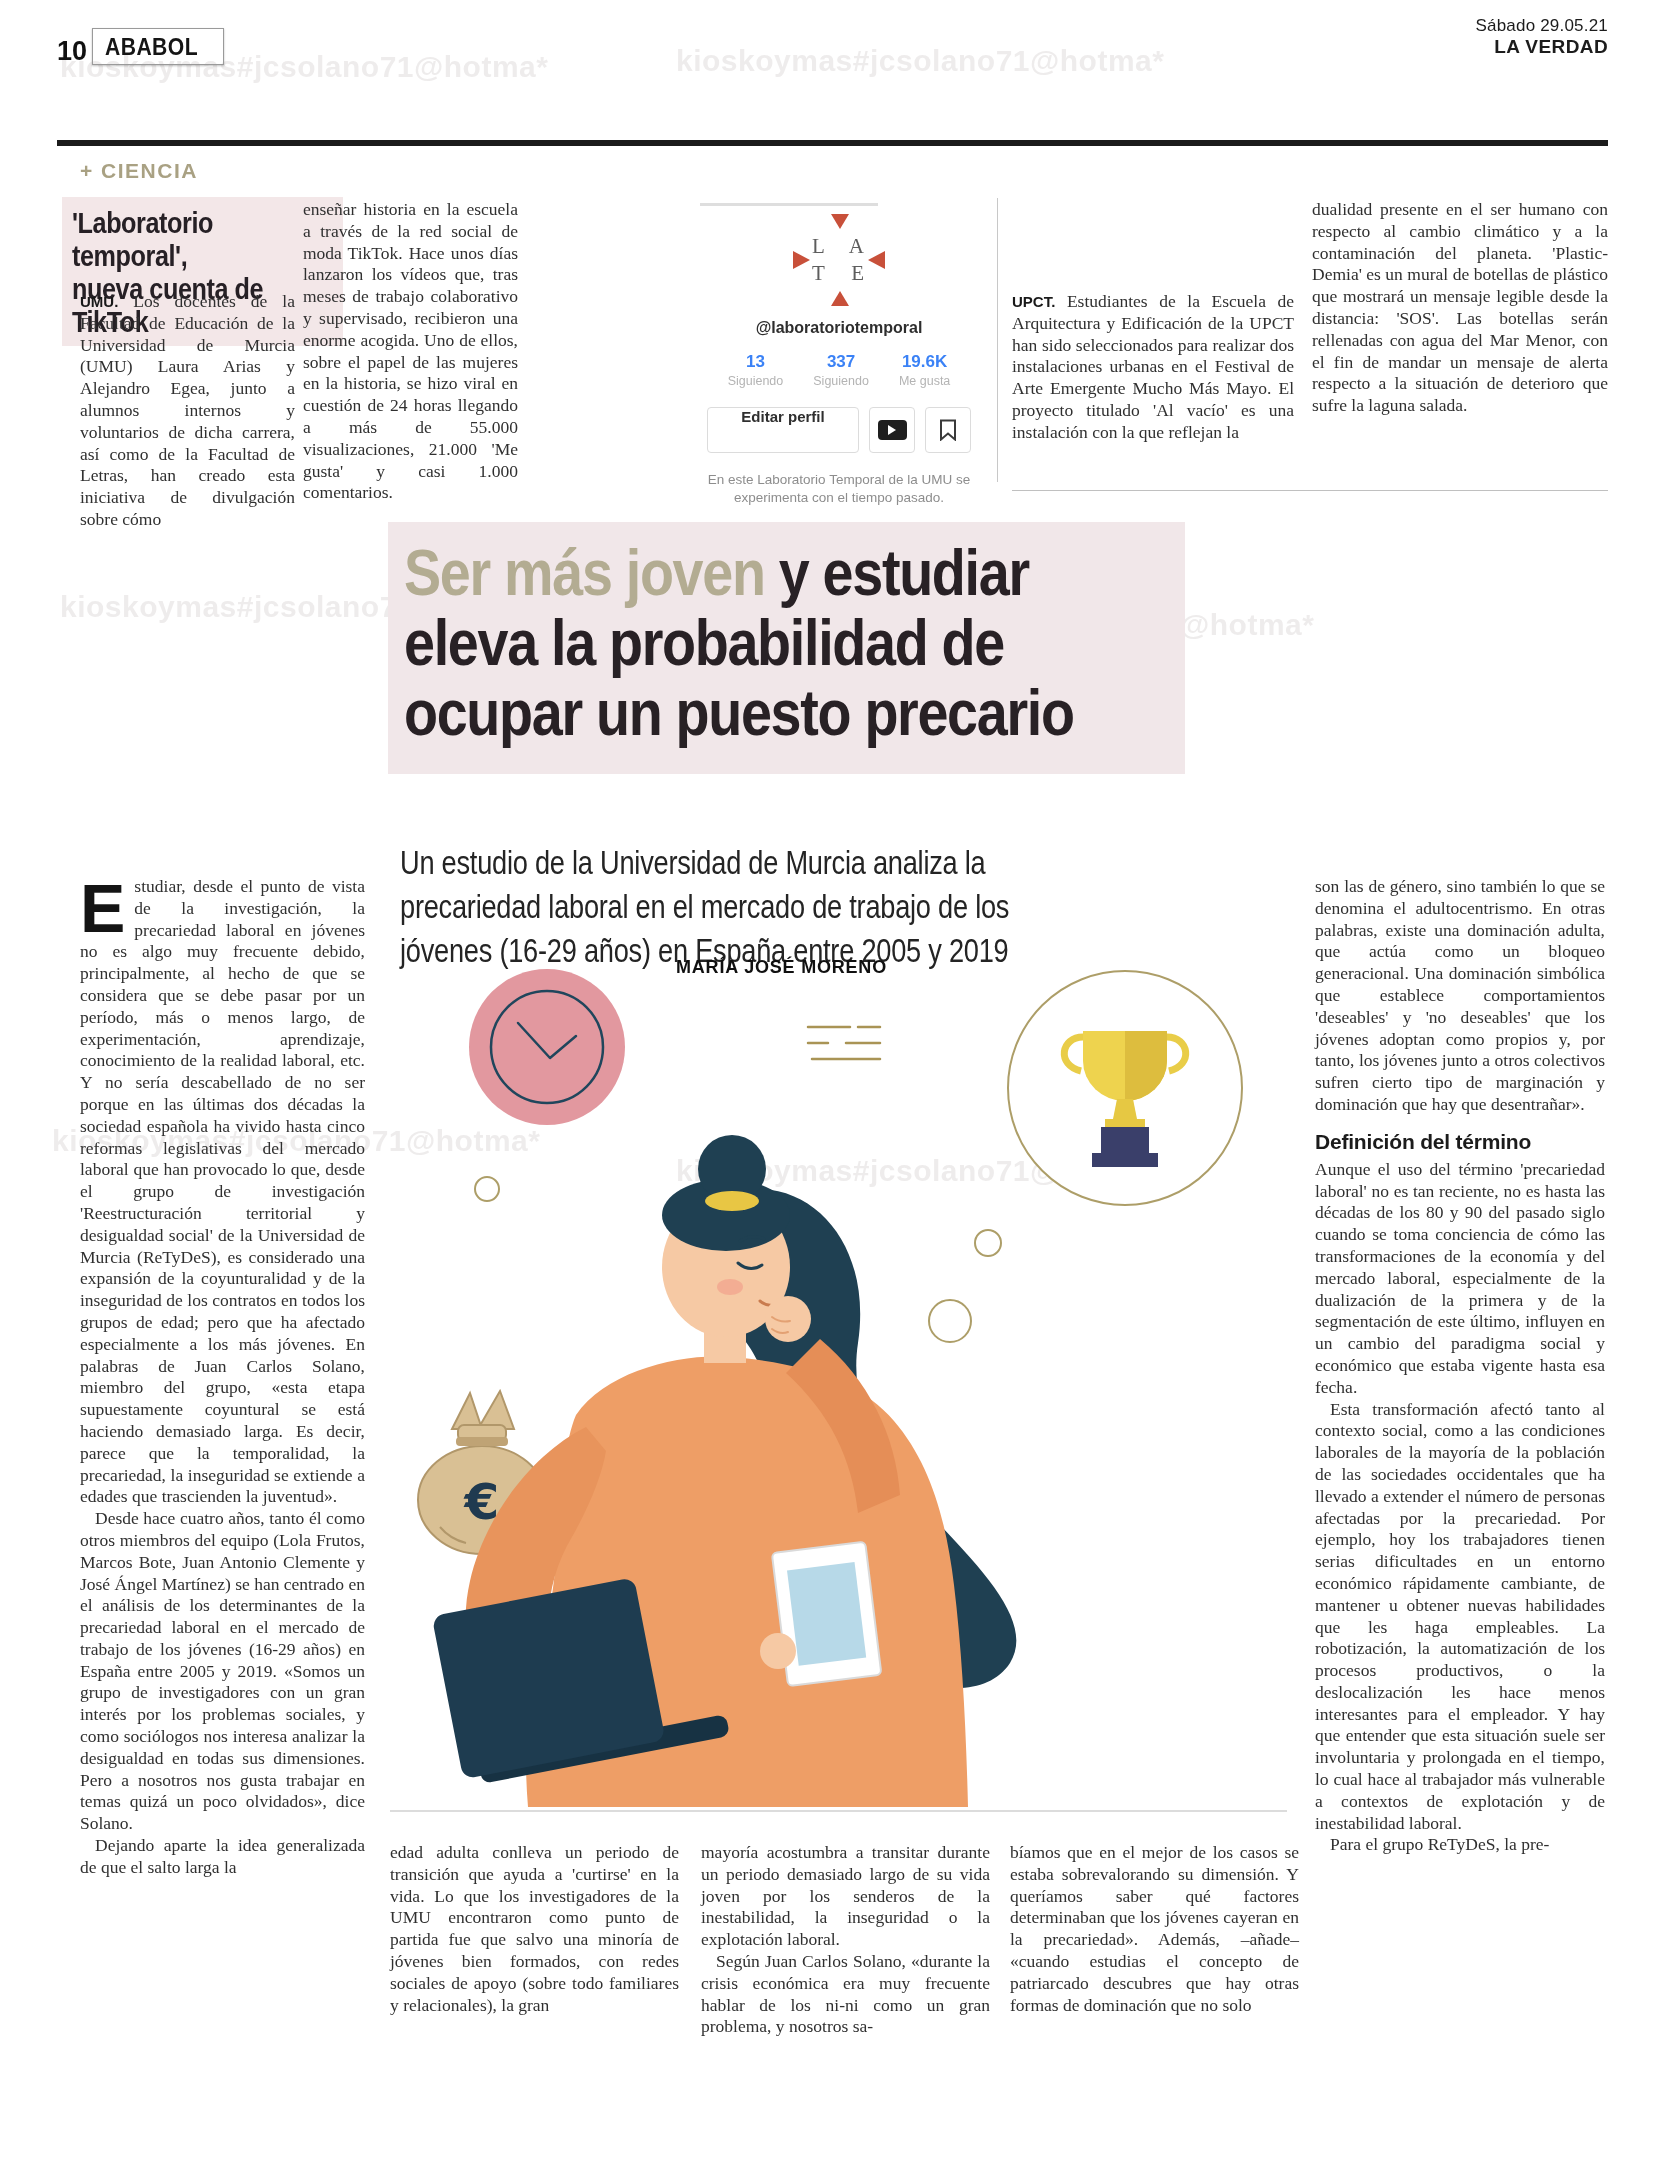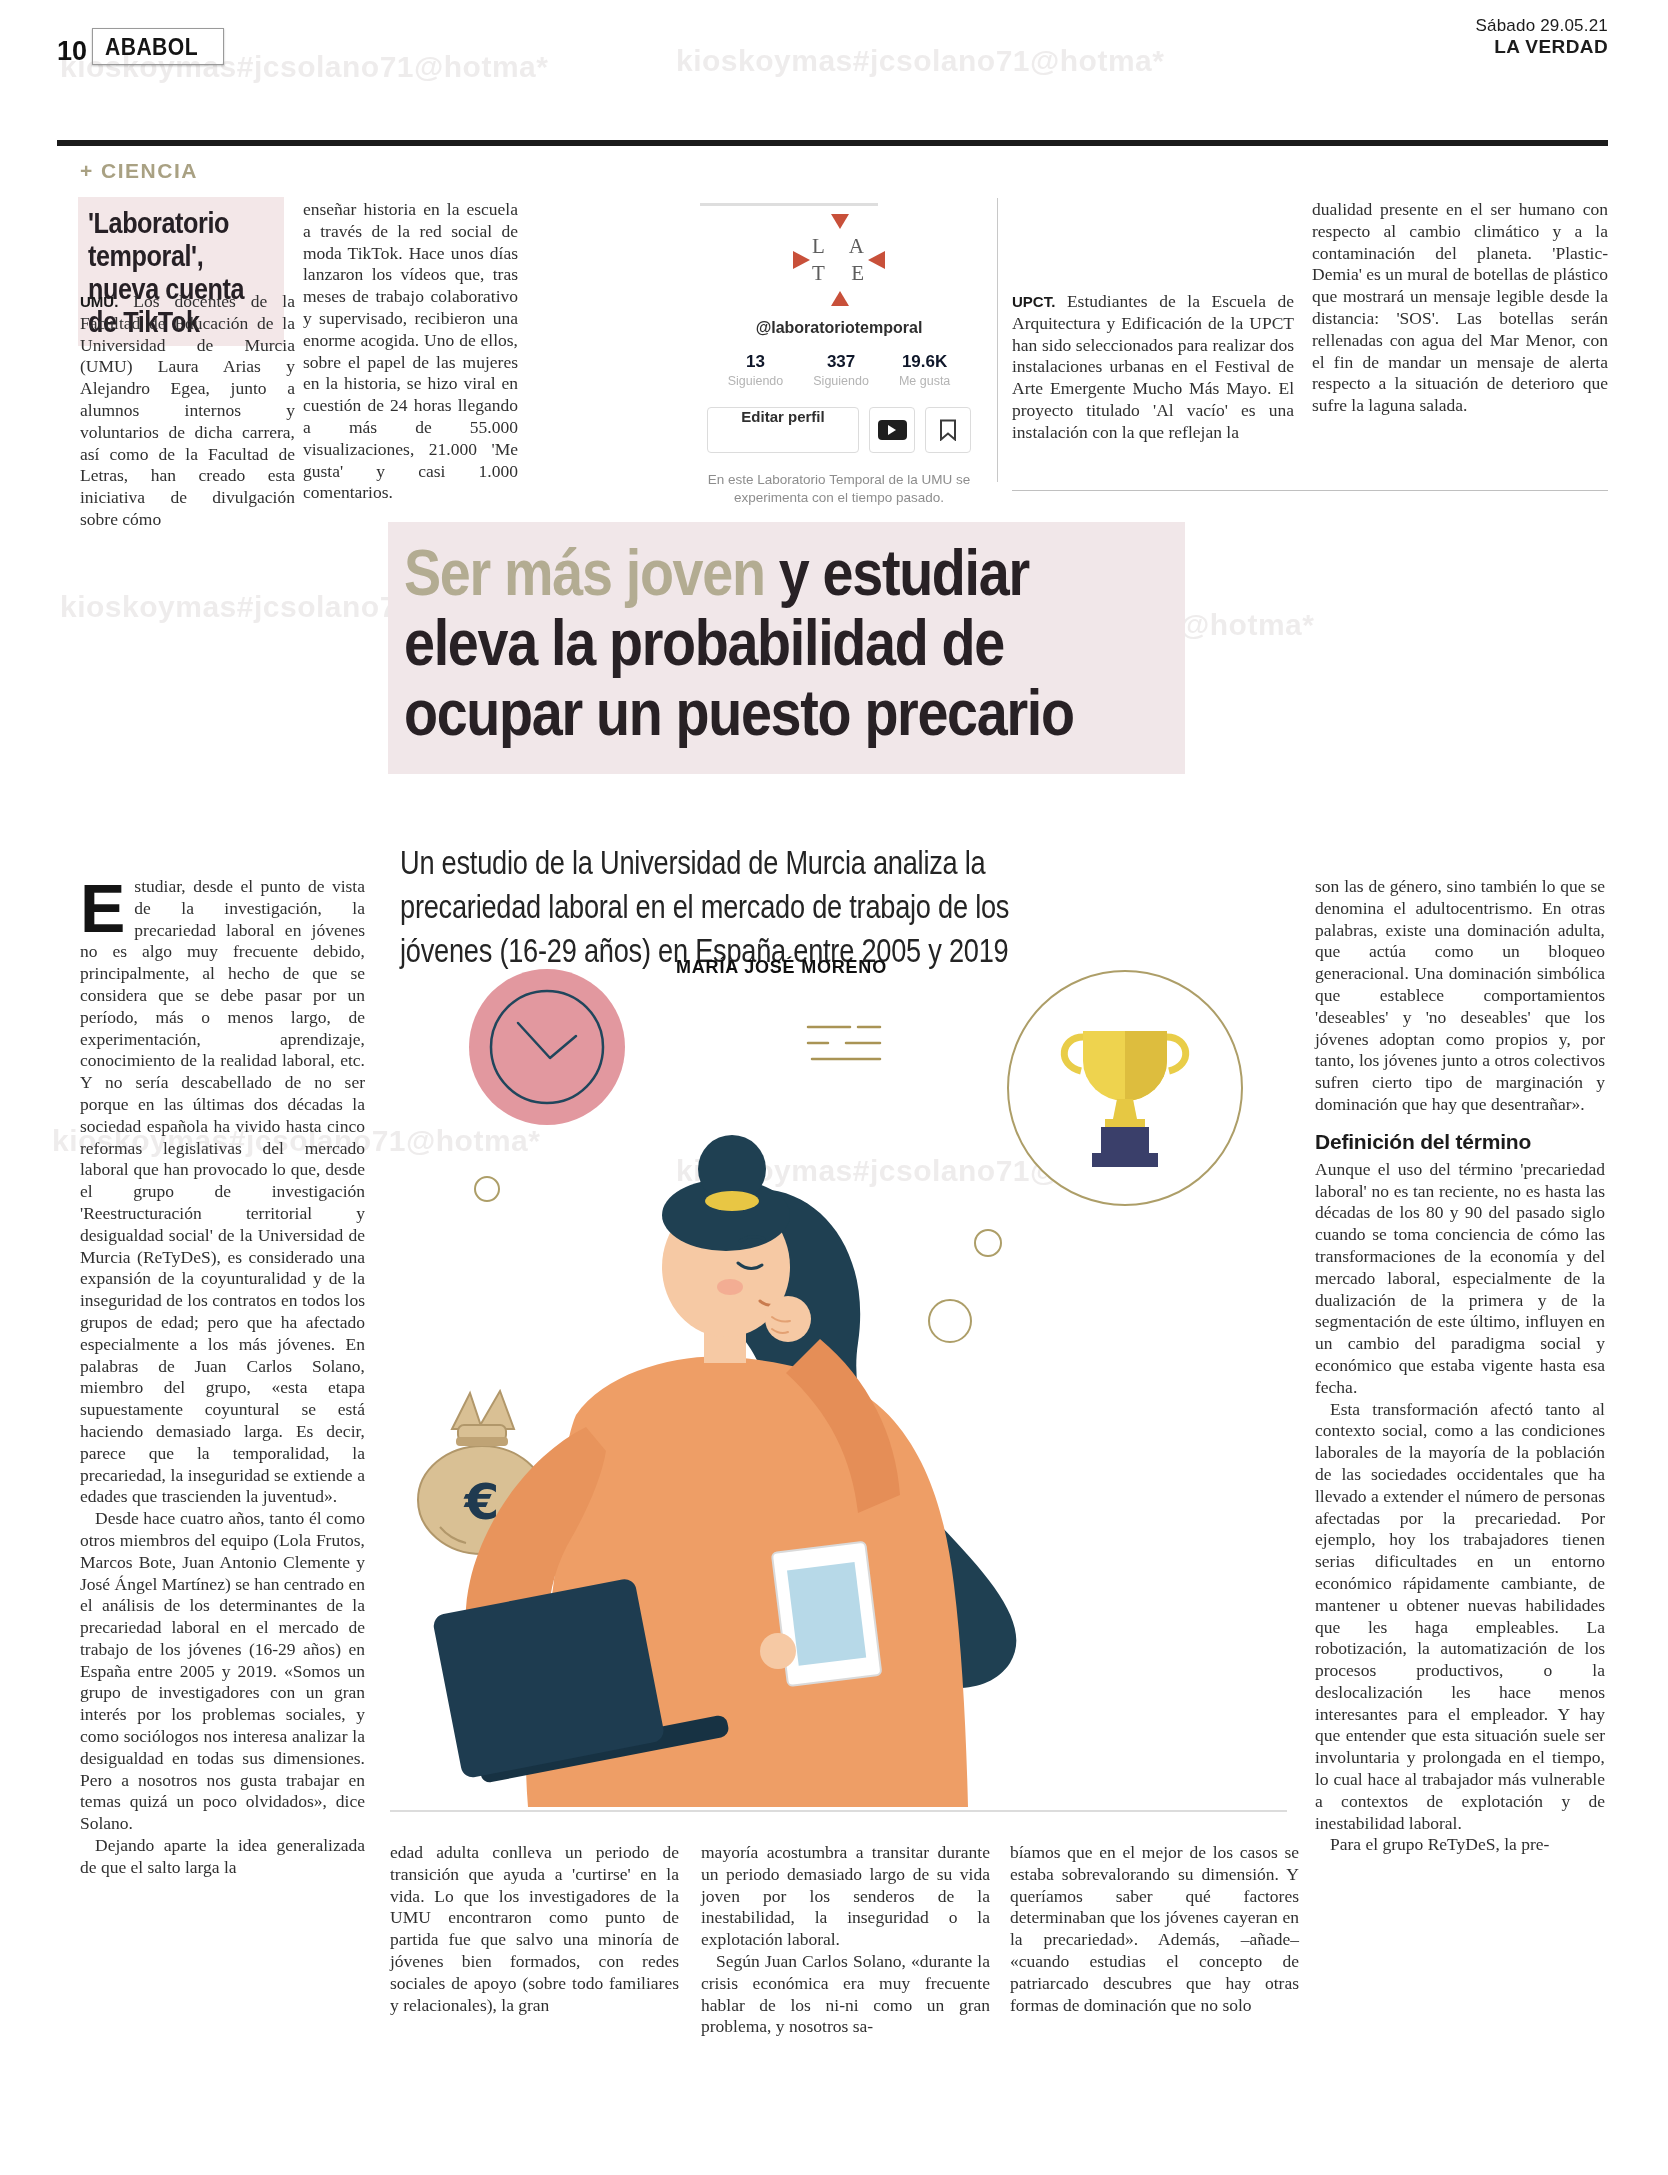--- a/index.html
+++ b/index.html
@@ -39,21 +39,21 @@
   .tk-bar { background:#dedede; }
   .tk-logo { position:relative; width:92px; height:92px; margin:0 auto; }
   .tk-logo .lt { position:absolute; font:400 21px/1 "Liberation Serif",serif; color:#5d5d5d; }
   .tri { position:absolute; width:0; height:0; }
   .tri-top    { left:38px; top:0;    border-left:9px solid transparent; border-right:9px solid transparent; border-top:15px solid #c8503a; }
   .tri-bottom { left:38px; bottom:0; border-left:9px solid transparent; border-right:9px solid transparent; border-bottom:15px solid #c8503a; }
   .tri-left   { left:0; top:37px;    border-top:9px solid transparent; border-bottom:9px solid transparent; border-left:17px solid #c8503a; }
   .tri-right  { right:0; top:37px;   border-top:9px solid transparent; border-bottom:9px solid transparent; border-right:17px solid #c8503a; }
   .tk-handle { margin-top:14px; font:700 16px/1 "Liberation Sans",sans-serif; color:#2e2e2e; }
   .tk-stats { display:flex; justify-content:center; gap:30px; margin-top:17px; }
-  .tk-stat .v { font:700 17px/1 "Liberation Sans",sans-serif; color:#0f172a; }
+  .tk-stat .v { font:700 17px/1 "Liberation Sans",sans-serif; color:#3b82f6; }
   .tk-stat .l { margin-top:5px; font:400 12.5px/1 "Liberation Sans",sans-serif; color:#b4b4b4; }
   .tk-btns { display:flex; justify-content:center; gap:10px; margin-top:19px; }
   .tk-btn-main { border:1.5px solid #dcdcdc; border-radius:4px; width:152px; height:46px; line-height:44px; font:600 15px "Liberation Sans",sans-serif; color:#2f2f2f; }
   .tk-btn-sq { border:1.5px solid #dcdcdc; border-radius:4px; width:46px; height:46px; display:flex; align-items:center; justify-content:center; }
   .playbadge { width:29px; height:20px; background:#1e1e1e; border-radius:4px; display:flex; align-items:center; justify-content:center; }
   .playbadge i { display:block; width:0; height:0; border-top:5px solid transparent; border-bottom:5px solid transparent; border-left:8px solid #fff; }
   .tk-bio { margin-top:18px; font:400 13.5px/18px "Liberation Sans",sans-serif; color:#8d8d8d; }
 
   
   .headline-bg { background:#f1e7e9; padding:16px 0 0 16px; }
@@ -85,21 +85,21 @@
   <div class="abs section-box" style="left:92px; top:28px;">
     <span>ABABOL</span>
   </div>
   <div class="abs masthead-right" style="right:60px; top:16px;">
     <div class="date">Sábado 29.05.21</div>
     <div class="paper">LA VERDAD</div>
   </div>
   <div class="abs toprule" style="left:57px; top:140px; width:1551px; height:6px;"></div>
   <div class="abs kicker" style="left:80px; top:160px;">+ CIENCIA</div>
 
-  <div class="abs brief-title" style="left:78px; top:197px; width:206px;">
+  <div class="abs brief-title" style="left:62px; top:197px; width:281px;">
     <div class="t cx84">
       <div>'Laboratorio temporal',</div>
       <div>nueva cuenta de TikTok</div>
     </div>
   </div>
   <div class="abs serifcol" style="left:80px; top:291px; width:215px;">
     <p><b class="lead">UMU.</b> <span>Los docentes de la Facultad de Educación de la Universidad de Murcia (UMU) Laura Arias y Alejandro Egea, junto a alumnos internos y voluntarios de dicha carrera, así como de la Facultad de Letras, han creado esta iniciativa de divulgación sobre cómo</span></p>
   </div>
   <div class="abs serifcol" style="left:303px; top:199px; width:215px;">
     <p><span>enseñar historia en la escuela a través de la red social de moda TikTok. Hace unos días lanzaron los vídeos que, tras meses de trabajo colaborativo y supervisado, recibieron una enorme acogida. Uno de ellos, sobre el papel de las mujeres en la historia, se hizo viral en cuestión de 24 horas llegando a más de 55.000 visualizaciones, 21.000 'Me gusta' y casi 1.000 comentarios.</span></p>

